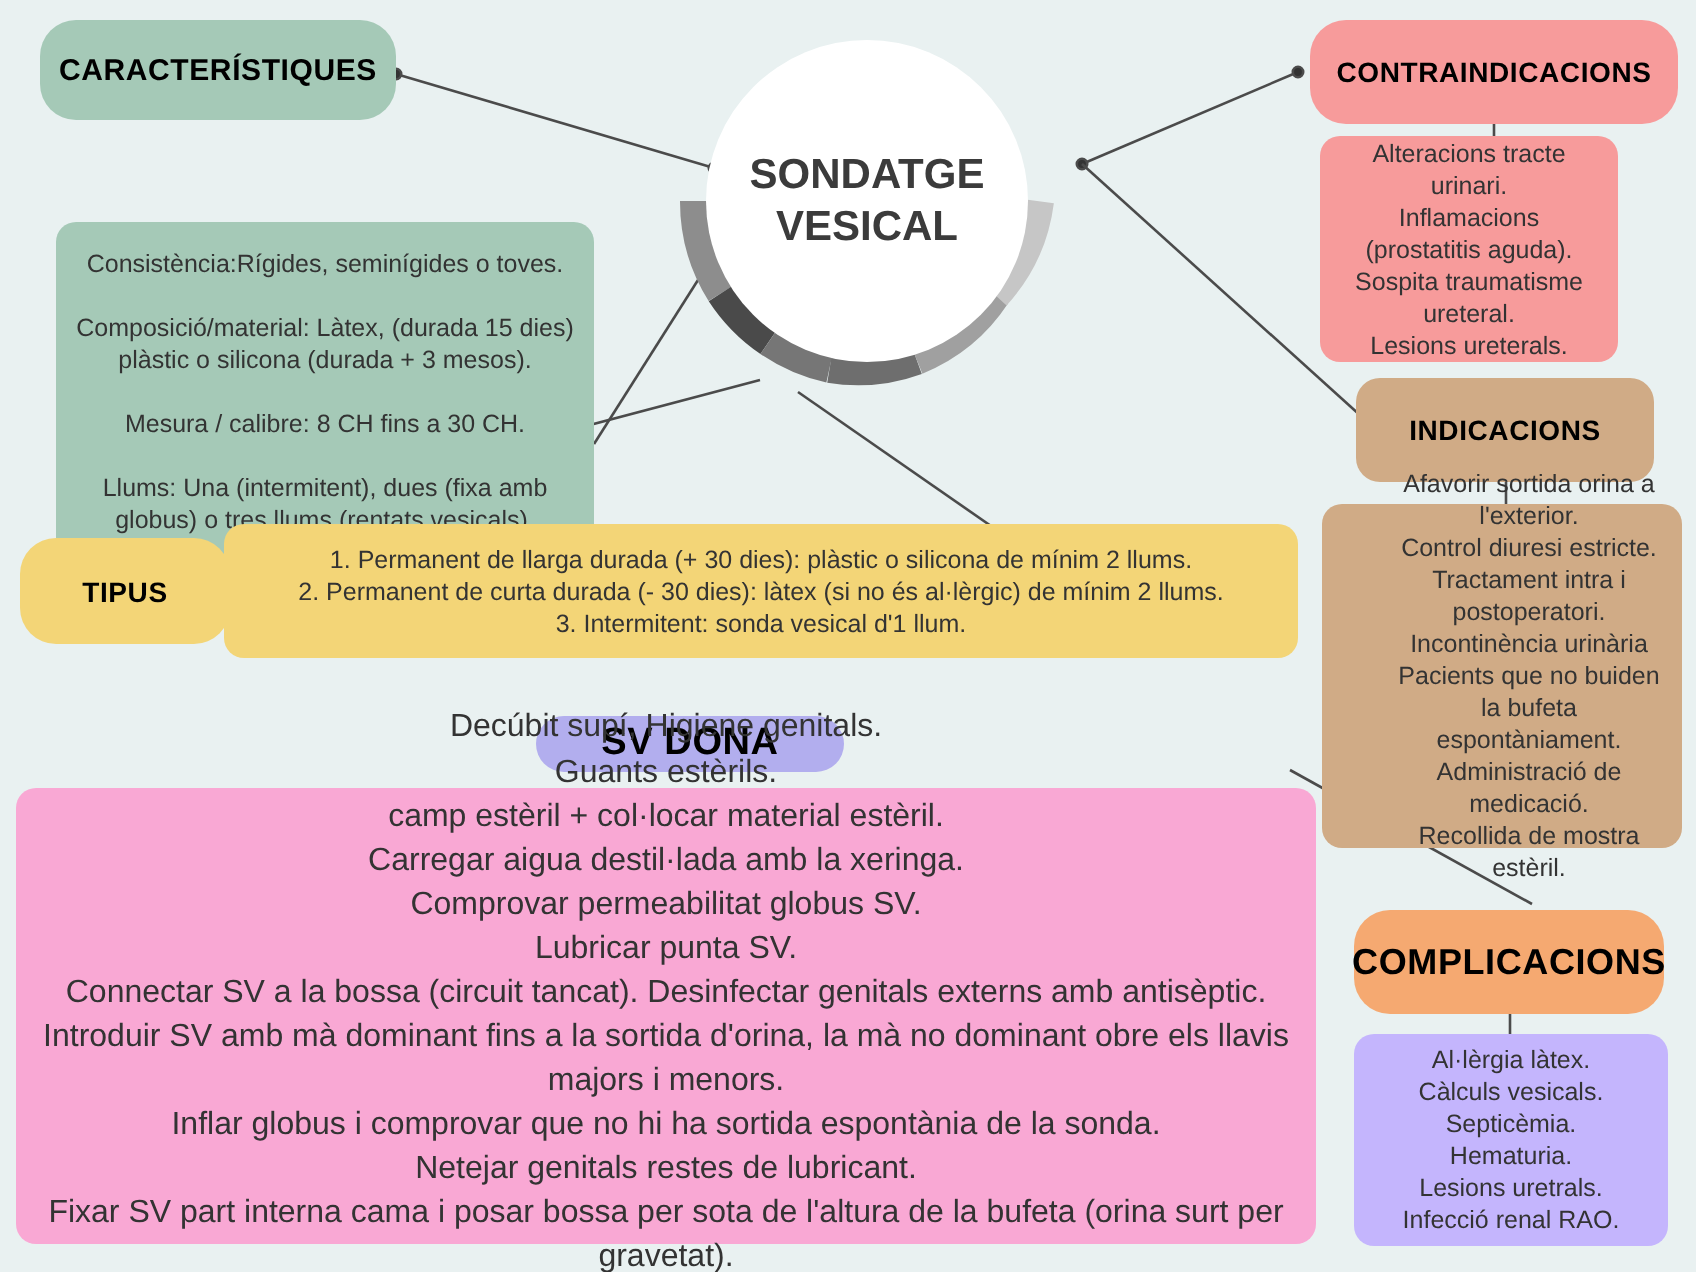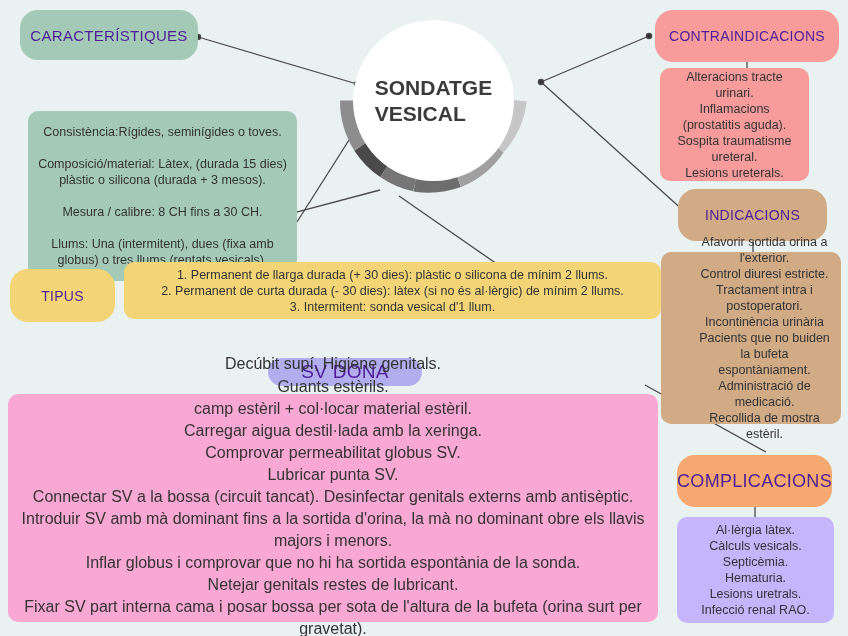--- a/index.html
+++ b/index.html
@@ -30,24 +30,24 @@
   .node {
     position: absolute;
     box-sizing: border-box;
     z-index: 2;
   }
   .pill {
     border-radius: 18px;
     display: flex;
     align-items: center;
     justify-content: center;
-    font-weight: normal;
+    font-weight: bold;
     letter-spacing: 0.3px;
     text-align: center;
-    color: #4c1d95;
+    color: #000000;
   }
   .detail {
     border-radius: 10px;
     display: flex;
     align-items: center;
     justify-content: center;
     text-align: center;
     color: #333;
     padding: 8px 10px;
     line-height: 1.28;
@@ -72,21 +72,21 @@
     position: absolute;
     left: 16px;
     top: 16px;
     width: 161px;
     height: 161px;
     border-radius: 50%;
     background: #ffffff;
     display: flex;
     align-items: center;
     justify-content: center;
-    text-align: left;
+    text-align: center;
     font-size: 21px;
     font-weight: bold;
     line-height: 1.2;
     color: #3b3b3b;
     white-space: pre-line;
     z-index: 2;
   }
 
   
   #n-caracteristiques-title {
@@ -97,21 +97,21 @@
     left: 28px; top: 78px; width: 269px; height: 170px;
     background: #a5c9b7; font-size: 12.5px;
     text-align: center; justify-content: center; margin-top: 33px;
   }
 
   #n-tipus-title {
     left: 10px; top: 269px; width: 105px; height: 53px;
     background: #f3d577; font-size: 14px;
   }
   #n-tipus-body {
-    left: 124px; top: 262px; width: 537px; height: 57px;
+    left: 112px; top: 262px; width: 537px; height: 67px;
     background: #f3d577; font-size: 12.5px;
   }
 
   #n-svdona-title {
     left: 268px; top: 358px; width: 154px; height: 28px;
     background: #b2aeee; font-size: 19px;
   }
   #n-svdona-body {
     left: 8px; top: 394px; width: 650px; height: 228px;
     background: #f9a8d4; font-size: 16px;
@@ -122,21 +122,21 @@
     left: 655px; top: 10px; width: 184px; height: 52px;
     background: #f79b9b; font-size: 14px;
   }
   #n-contra-body {
     left: 660px; top: 68px; width: 149px; height: 113px;
     background: #f79b9b; font-size: 12.5px;
   }
 
   #n-indicacions-title {
     left: 678px; top: 189px; width: 149px; height: 52px;
-    background: #d0ab86; font-size: 14px;
+    background: #d0ab86; font-size: 14px; border-radius: 12px;
   }
   #n-indicacions-body {
     left: 661px; top: 252px; width: 180px; height: 172px;
     background: #d0ab86; font-size: 12.5px; padding-left: 37px;
   }
 
   #n-complicacions-title {
     left: 677px; top: 455px; width: 155px; height: 52px;
     background: #f5a971; font-size: 18px;
   }

